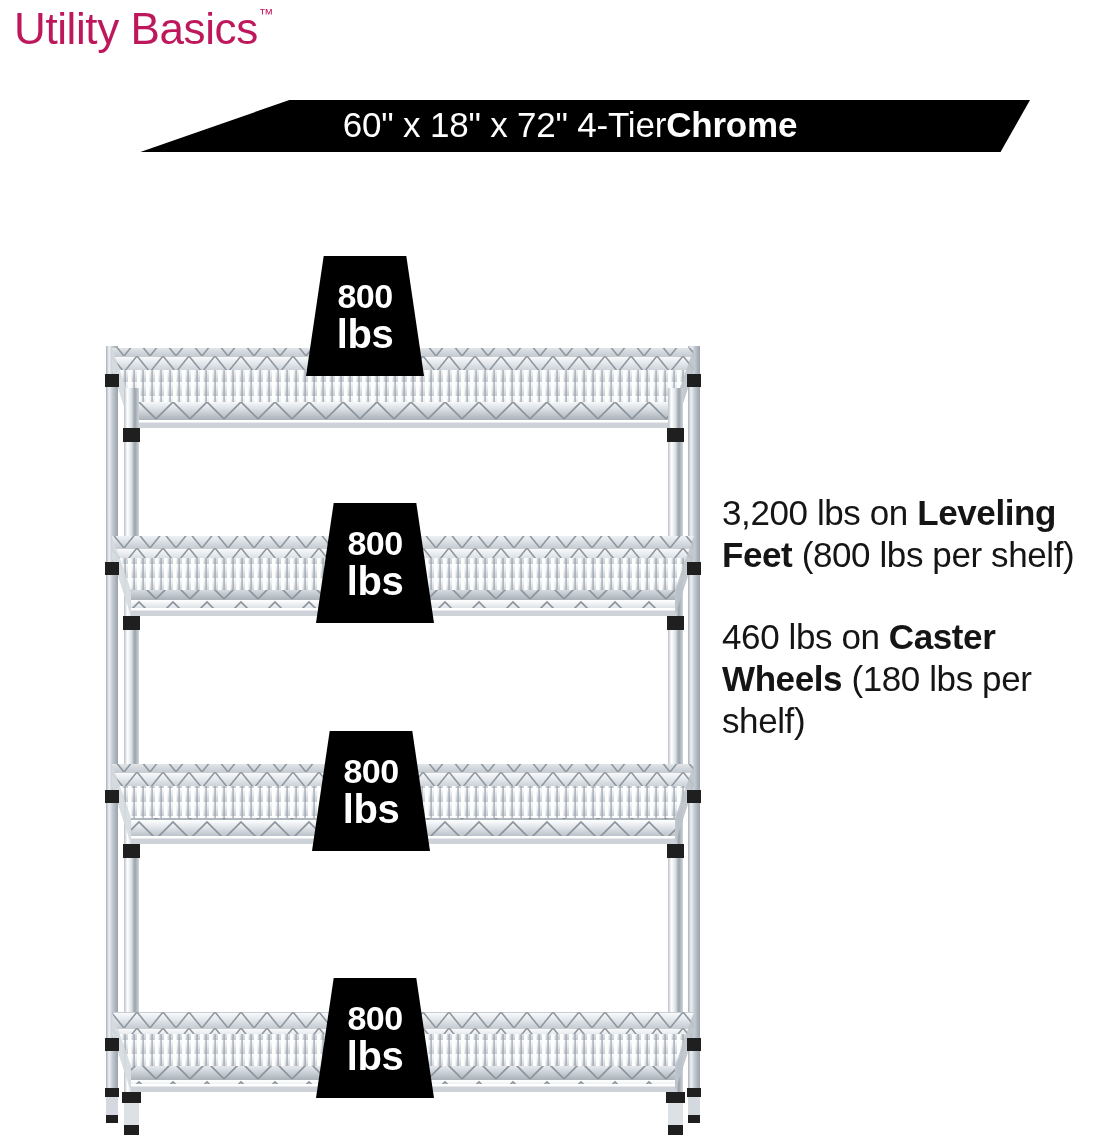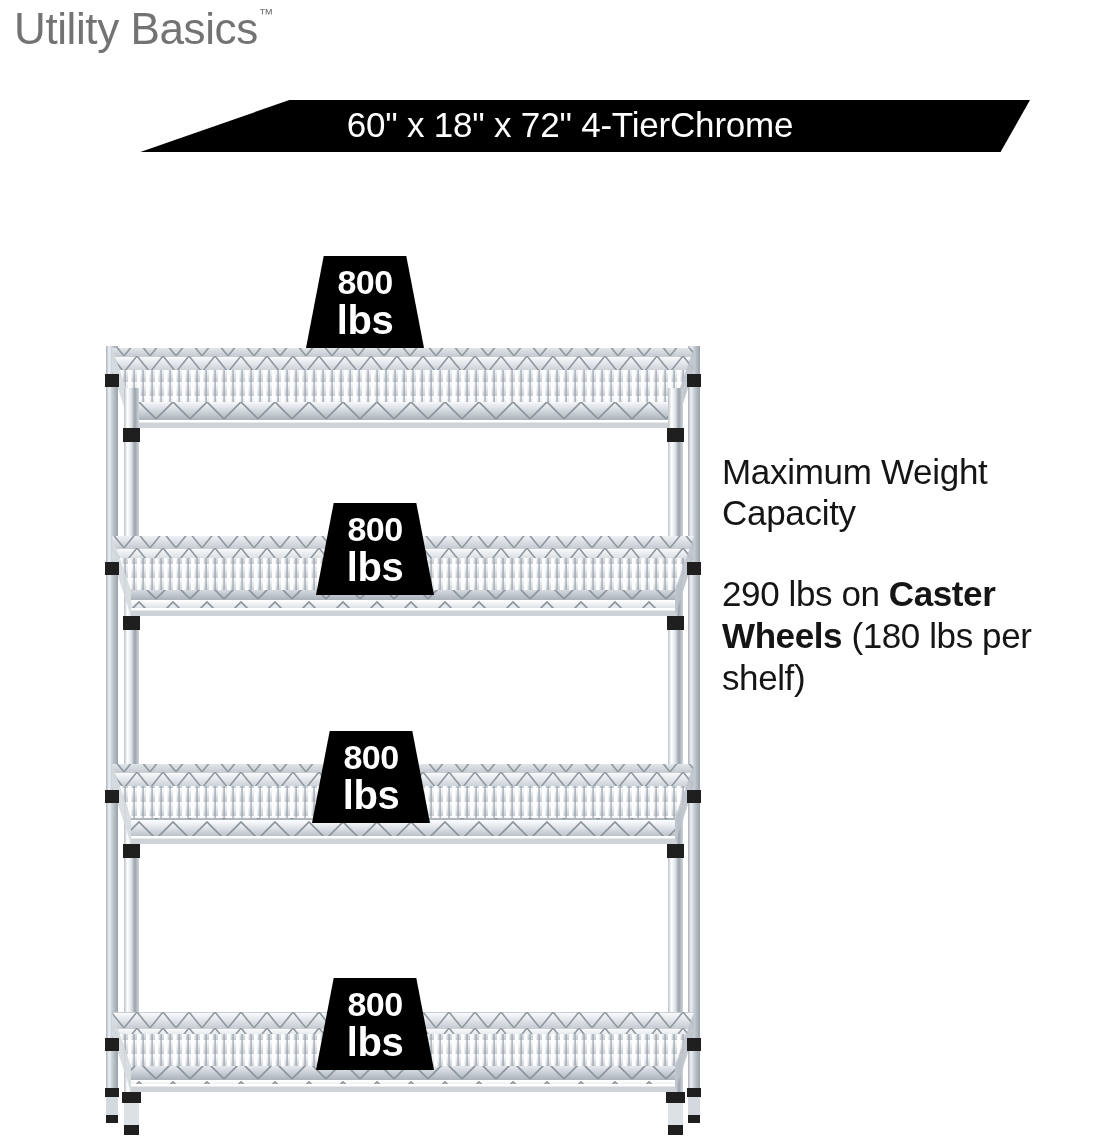--- a/index.html
+++ b/index.html
@@ -19,21 +19,21 @@
     overflow: hidden;
   }
 
   
   #brand {
     position: absolute;
     left: 14px;
     top: 4px;
     font-size: 44px;
     font-weight: 400;
-    color: #737373;
+    color: #be185d;
     letter-spacing: -0.4px;
     white-space: nowrap;
   }
   #brand .tm {
     font-size: 15px;
     vertical-align: super;
     position: relative;
     top: -9px;
     left: 1px;
     letter-spacing: 0;
@@ -62,37 +62,37 @@
     display: flex;
     align-items: center;
     justify-content: center;
     color: #ffffff;
     font-size: 35px;
     font-weight: 400;
     letter-spacing: -0.2px;
     white-space: nowrap;
     padding-bottom: 2px;
   }
-  #banner-text .b { font-weight: 400; }
+  #banner-text .b { font-weight: 700; }
 
   
   #rack {
     position: absolute;
     left: 20px;
     top: 340px;
     width: 700px;
     height: 798px;
   }
   #rack svg { display: block; }
 
   
   .weight-tag {
     position: absolute;
     width: 118px;
-    height: 92px;
+    height: 120px;
     text-align: center;
   }
   .weight-tag .trap {
     position: absolute;
     inset: 0;
     background: #000000;
     clip-path: polygon(15% 0%, 85% 0%, 100% 100%, 0% 100%);
   }
   .weight-tag .lines {
     position: absolute;
@@ -324,19 +324,19 @@
 
   <div class="weight-tag" id="tag-3">
     <div class="trap"></div>
     <div class="lines">
       <span class="val">800</span>
       <span class="unit">lbs</span>
     </div>
   </div>
 
   <div id="info">
-    <h2>Maximum Weight Capacity</h2>
-
-
-    <p><span>290 lbs on </span><span class="b">Caster Wheels</span><span> (180 lbs per shelf)</span></p>
+
+    <p><span>3,200 lbs on </span><span class="b">Leveling Feet</span><span> (800 lbs per shelf)</span></p>
+
+    <p><span>460 lbs on </span><span class="b">Caster Wheels</span><span> (180 lbs per shelf)</span></p>
   </div>
 
 </div>
 
 </body></html>

